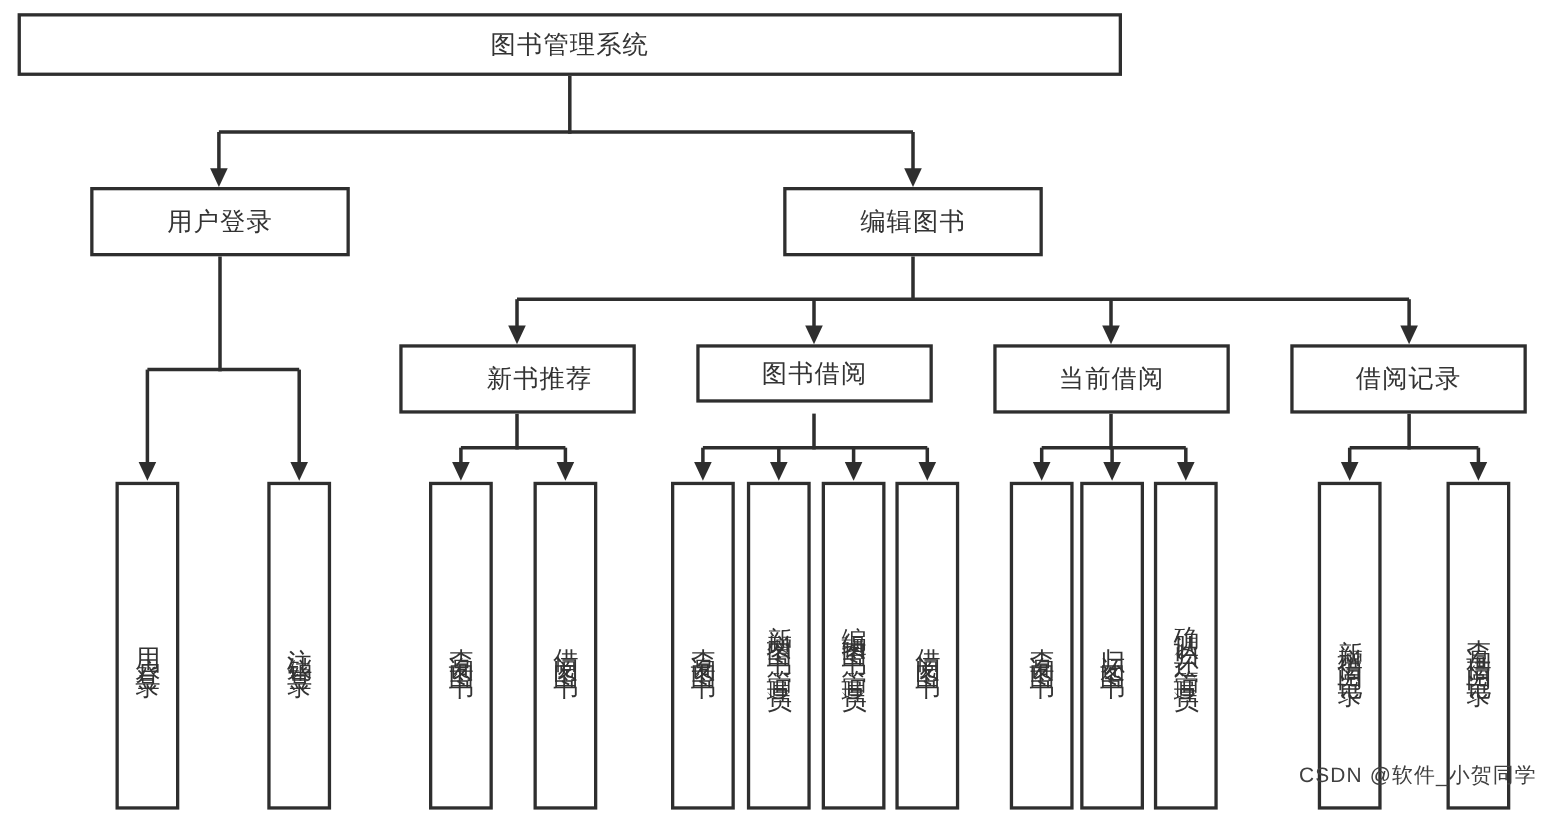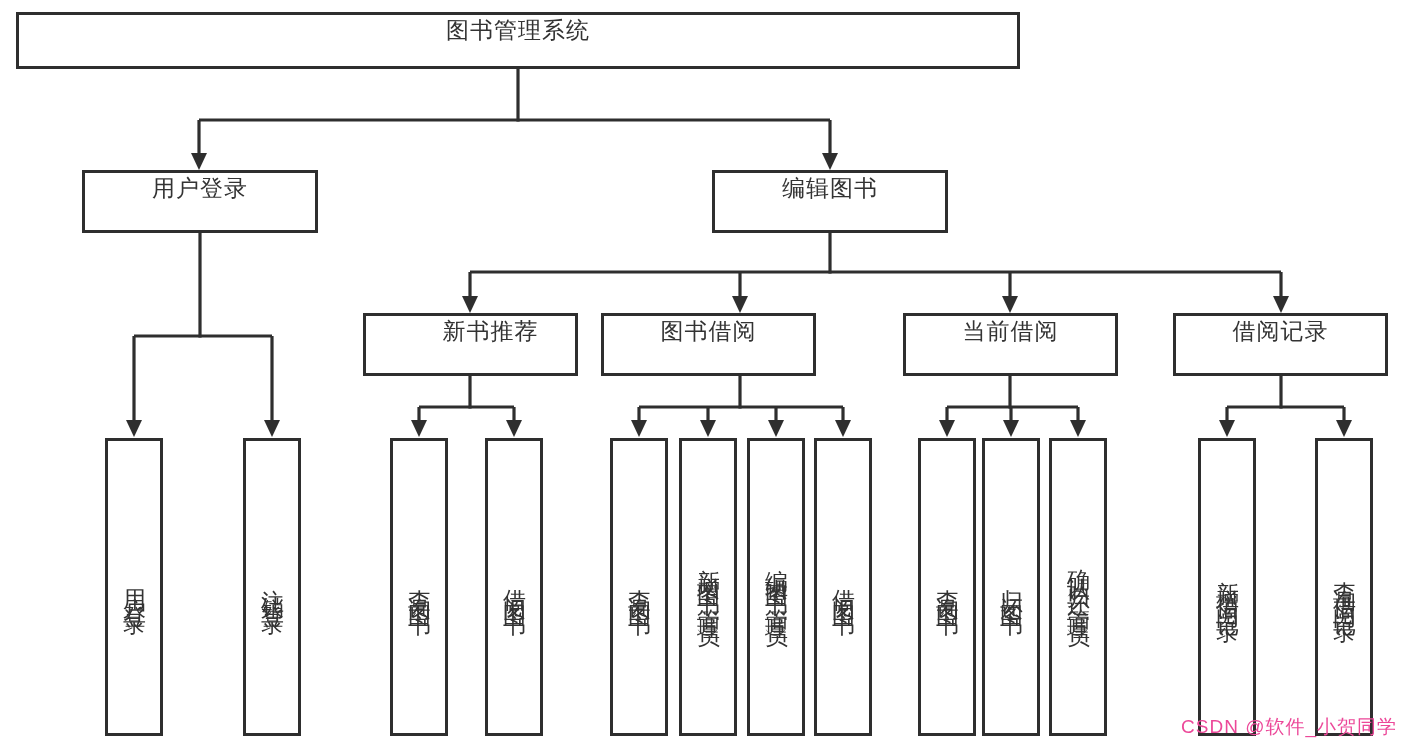--- a/index.html
+++ b/index.html
@@ -21,21 +21,21 @@
     top: 0;
     z-index: 1;
   }
   .node {
     position: absolute;
     box-sizing: border-box;
     border: 3px solid #2e2e2e;
     background: #ffffff;
     color: #333333;
     display: flex;
-    align-items: flex-start;
+    align-items: center;
     justify-content: center;
     font-size: 23px;
     letter-spacing: 1px;
     z-index: 2;
   }
   .leaf {
     position: absolute;
     box-sizing: border-box;
     border: 3px solid #2e2e2e;
     background: #ffffff;
@@ -48,24 +48,24 @@
     text-align: center;
     line-height: 50px;
     font-size: 23px;
     letter-spacing: 8px;
     padding: 4px 0;
     z-index: 2;
   }
   .watermark {
     position: absolute;
     right: 8px;
-    top: 714px;
+    top: 692px;
     font-size: 19px;
     letter-spacing: 1px;
-    color: #ec4899;
+    color: #404040;
     z-index: 3;
     white-space: nowrap;
   }
 </style>
 </head>
 <body>
 
 <div class="canvas">
 
   <svg class="edges" width="1405" height="747" viewBox="0 0 1405 747">
@@ -153,21 +153,21 @@
   <div class="node" style="left:82px; top:170px; width:236px; height:63px;">
     <span>用户登录</span>
   </div>
   <div class="node" style="left:712px; top:170px; width:236px; height:63px;">
     <span>编辑图书</span>
   </div>
 
   <div class="node" style="left:363px; top:313px; width:215px; height:63px;padding-left:40px;">
     <span>新书推荐</span>
   </div>
-  <div class="node" style="left:601px; top:313px; width:215px; height:63px;">
+  <div class="node" style="left:633px; top:313px; width:215px; height:53px;">
     <span>图书借阅</span>
   </div>
   <div class="node" style="left:903px; top:313px; width:215px; height:63px;">
     <span>当前借阅</span>
   </div>
   <div class="node" style="left:1173px; top:313px; width:215px; height:63px;">
     <span>借阅记录</span>
   </div>
 
   <div class="leaf" style="left:105px;">

